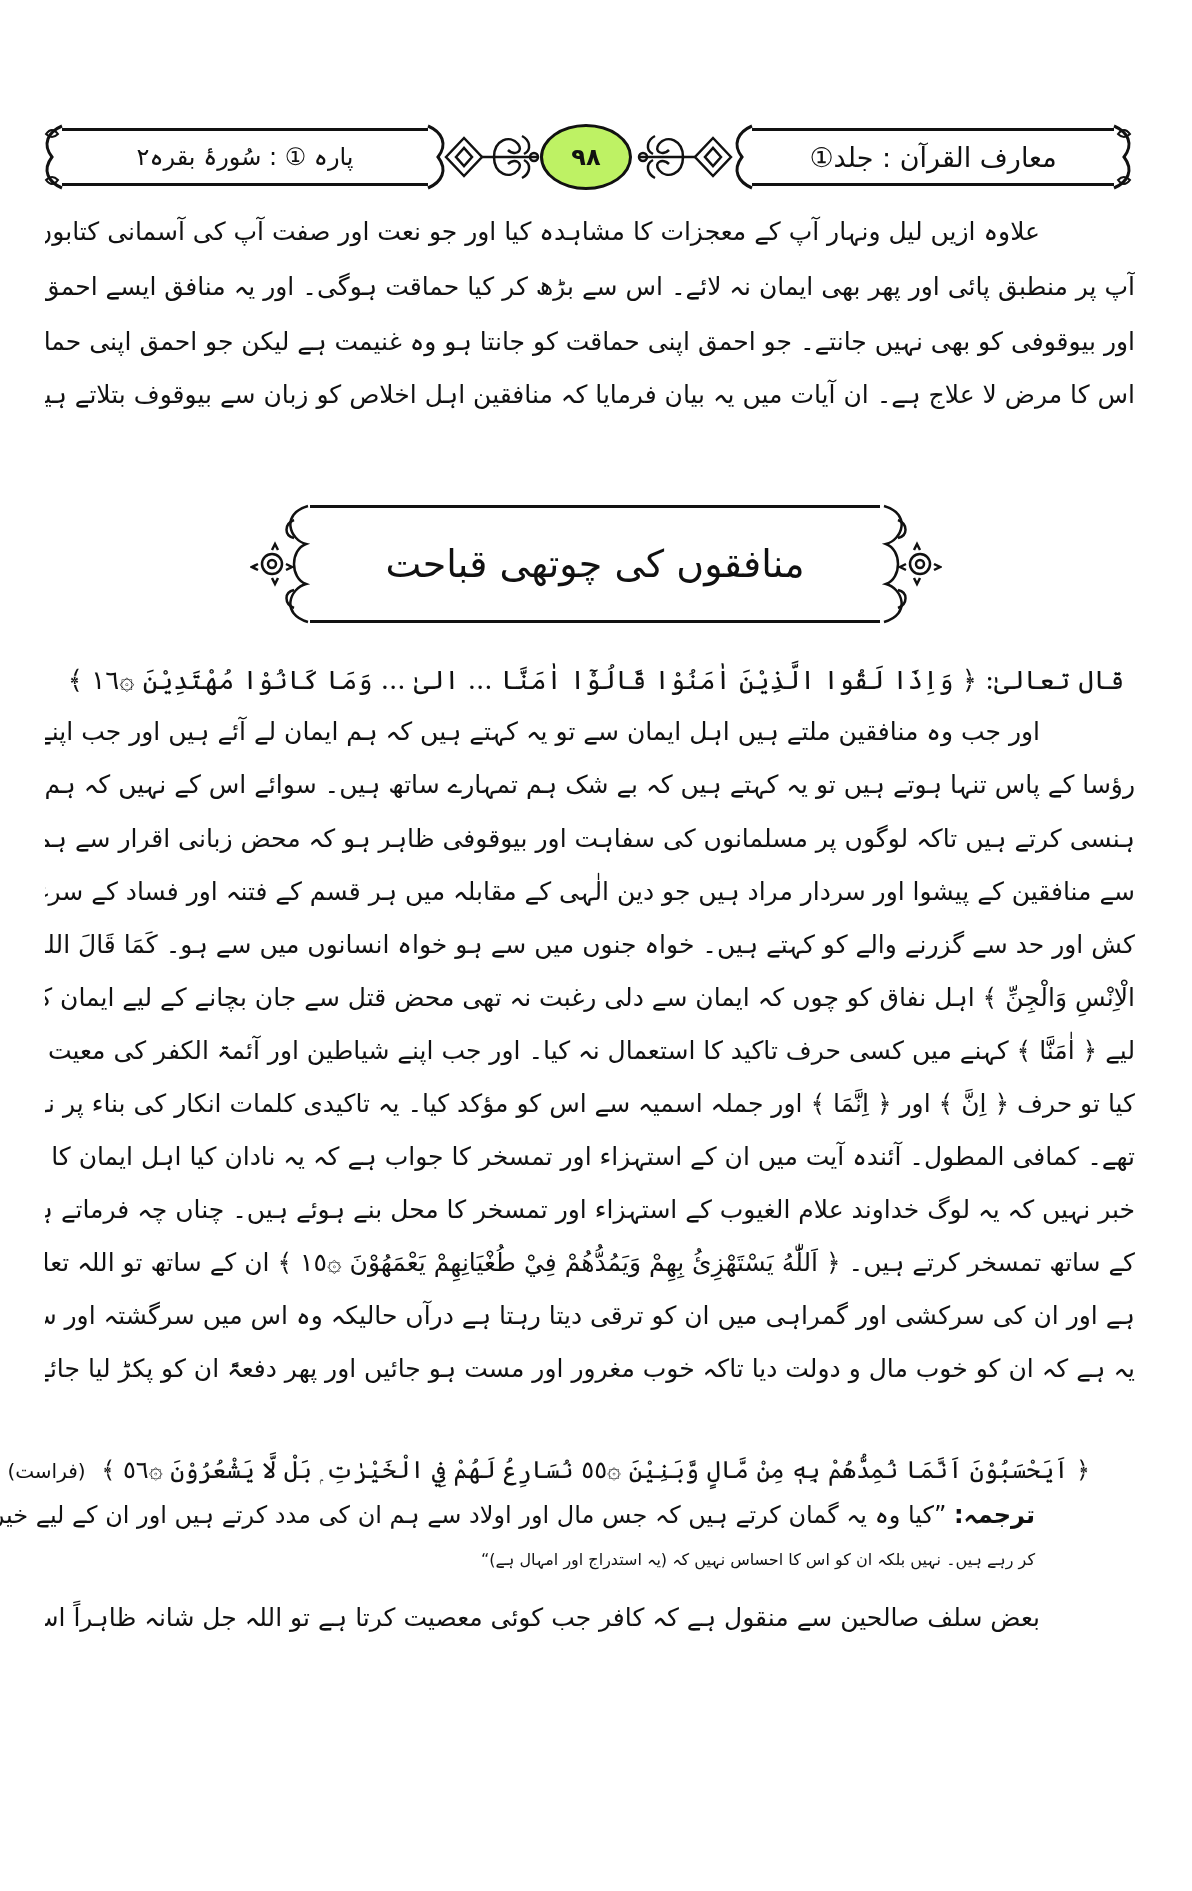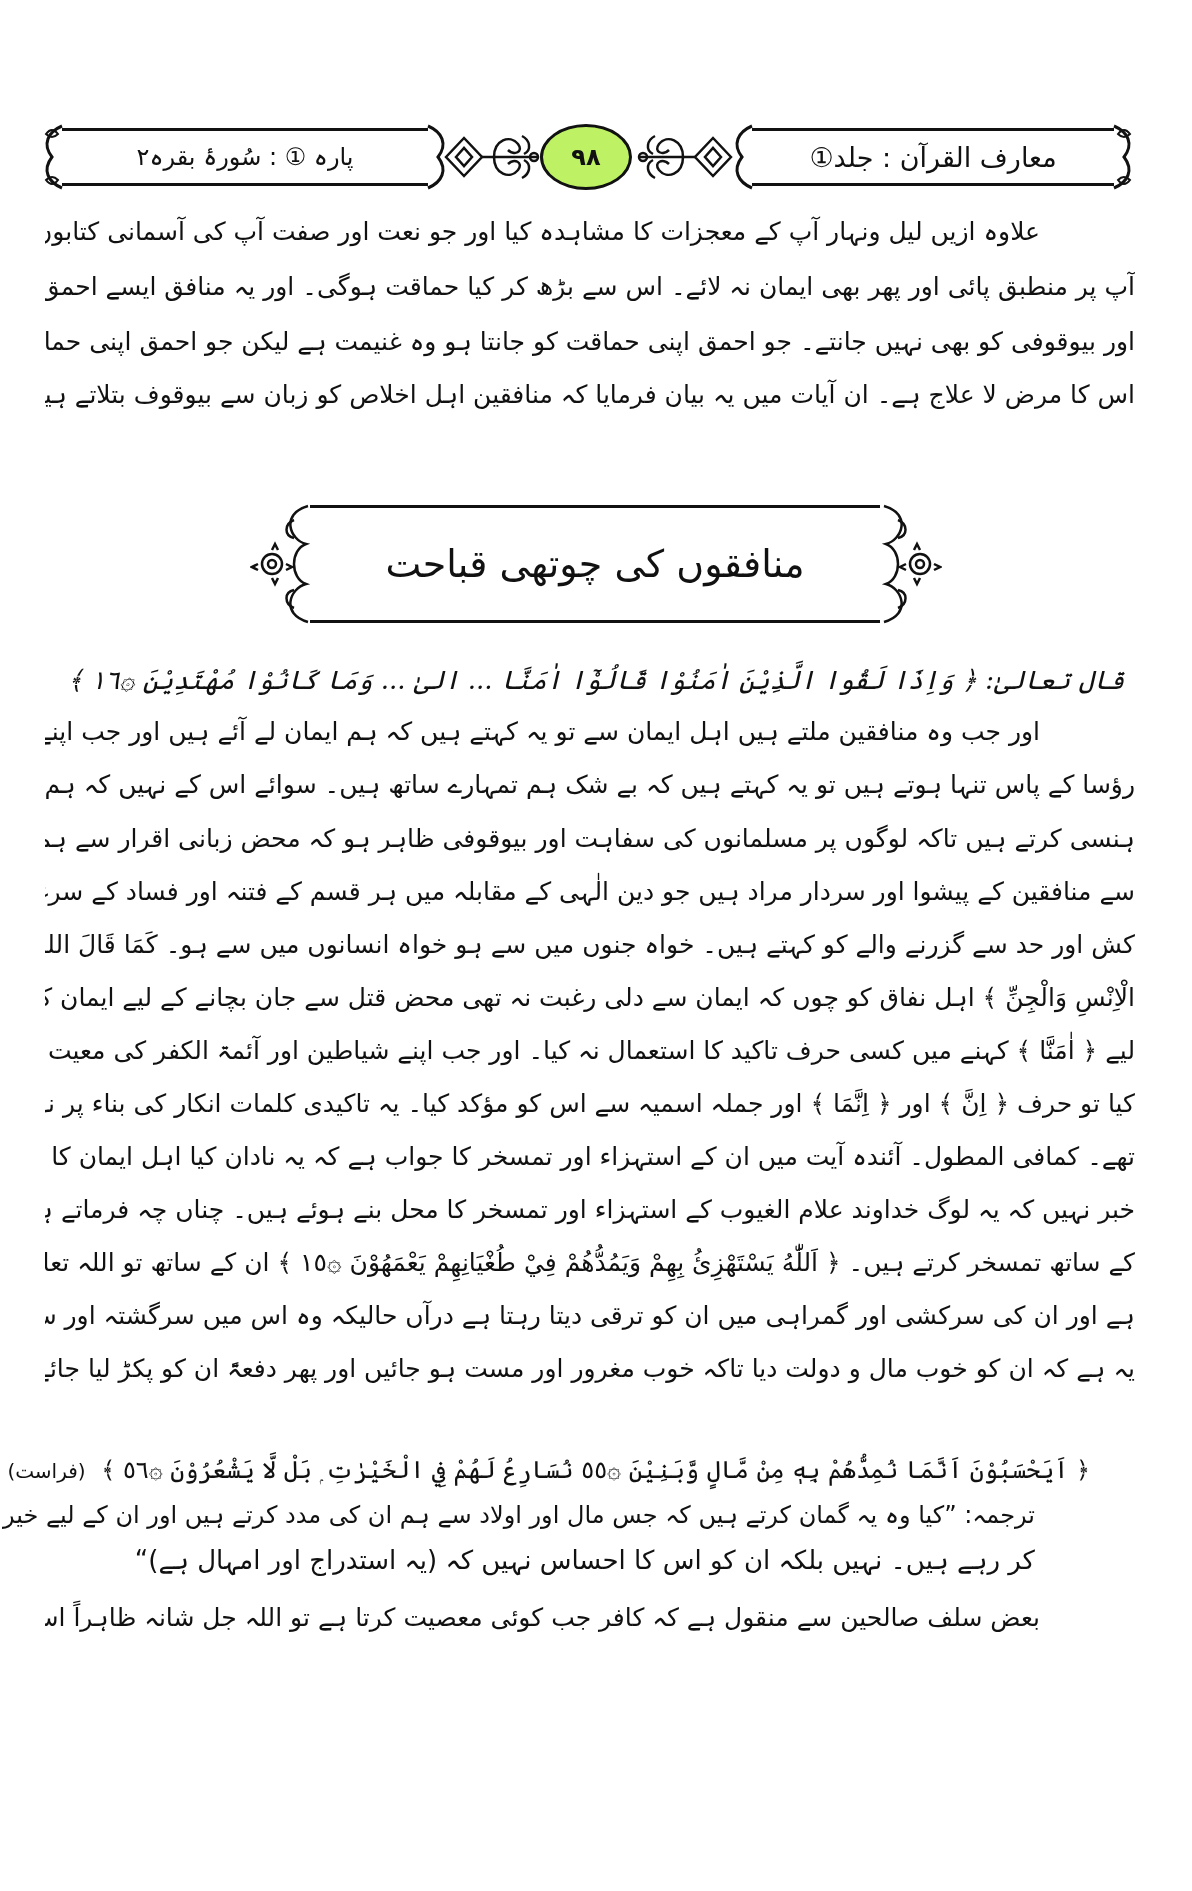--- a/index.html
+++ b/index.html
@@ -109,21 +109,21 @@
   <svg class="sec-orn" style="left:880px;" viewBox="0 0 62 128">
     <g fill="none" stroke="#111" stroke-width="2.5" transform="translate(62,0) scale(-1,1)">
       <path d="M58 6 C30 14 40 40 56 44 C40 50 40 78 56 84 C40 88 30 114 58 122"></path>
       <circle cx="22" cy="64" r="10"></circle>
       <circle cx="22" cy="64" r="4"></circle>
       <path d="M22 50 l3 -6 l3 6 M22 78 l3 6 l3 -6 M8 64 l-6 3 l6 3 M36 64 l6 3 l-6 3"></path>
       <path d="M44 20 c-10 4 -10 16 0 18 M44 108 c-10 -4 -10 -16 0 -18"></path>
     </g>
   </svg>
 
-  <div class="center-line quran" style="top:660px;font-style:italic;">قال تعالیٰ: ﴿ وَاِذَا لَقُوا الَّذِيْنَ اٰمَنُوْا قَالُوْٓا اٰمَنَّا ... الیٰ ... وَمَا كَانُوْا مُهْتَدِيْنَ ۞١٦ ﴾</div>
+  <div class="center-line quran" style="top:660px;">قال تعالیٰ: ﴿ وَاِذَا لَقُوا الَّذِيْنَ اٰمَنُوْا قَالُوْٓا اٰمَنَّا ... الیٰ ... وَمَا كَانُوْا مُهْتَدِيْنَ ۞١٦ ﴾</div>
 
   <div class="line indent" style="top:712px;width:995px;">اور جب وہ منافقین ملتے ہیں اہل ایمان سے تو یہ کہتے ہیں کہ ہم ایمان لے آئے ہیں اور جب اپنے شیاطین الانس یعنی اپنے</div>
   <div class="line" style="top:765px;">رؤسا کے پاس تنہا ہوتے ہیں تو یہ کہتے ہیں کہ بے شک ہم تمہارے ساتھ ہیں۔ سوائے اس کے نہیں کہ ہم تو مسلمانوں کے ساتھ تمسخر اور</div>
   <div class="line" style="top:819px;">ہنسی کرتے ہیں تاکہ لوگوں پر مسلمانوں کی سفاہت اور بیوقوفی ظاہر ہو کہ محض زبانی اقرار سے ہمکو دعوائے ایمان میں سچا سمجھتے ہیں۔ شیاطین</div>
   <div class="line" style="top:872px;">سے منافقین کے پیشوا اور سردار مراد ہیں جو دین الٰہی کے مقابلہ میں ہر قسم کے فتنہ اور فساد کے سرغنہ بنے ہوئے تھے۔ شیطان لغت میں سر</div>
   <div class="line" style="top:925px;">کش اور حد سے گزرنے والے کو کہتے ہیں۔ خواہ جنوں میں سے ہو خواہ انسانوں میں سے ہو۔ كَمَا قَالَ اللهُ تَعَالٰى: ﴿ شَيٰطِيْنَ</div>
   <div class="line" style="top:978px;">الْاِنْسِ وَالْجِنِّ ﴾ اہل نفاق کو چوں کہ ایمان سے دلی رغبت نہ تھی محض قتل سے جان بچانے کے لیے ایمان کا ظاہراً اقرار کرتے تھے۔ اس</div>
   <div class="line" style="top:1031px;">لیے ﴿ اٰمَنَّا ﴾ کہنے میں کسی حرف تاکید کا استعمال نہ کیا۔ اور جب اپنے شیاطین اور آئمۃ الکفر کی معیت اور مسلمانوں کے استہزاء کو بیان</div>
   <div class="line" style="top:1084px;">کیا تو حرف ﴿ اِنَّ ﴾ اور ﴿ اِنَّمَا ﴾ اور جملہ اسمیہ سے اس کو مؤکد کیا۔ یہ تاکیدی کلمات انکار کی بناء پر نہیں بلکہ اظہار شوق و رغبت کے لیے</div>
   <div class="line" style="top:1137px;">تھے۔ کمافی المطول۔ آئندہ آیت میں ان کے استہزاء اور تمسخر کا جواب ہے کہ یہ نادان کیا اہل ایمان کا استہزاء اور تمسخر کرتے ہیں ان کو یہ</div>
@@ -131,19 +131,19 @@
   <div class="line" style="top:1243px;">کے ساتھ تمسخر کرتے ہیں۔ ﴿ اَللّٰهُ يَسْتَهْزِئُ بِهِمْ وَيَمُدُّهُمْ فِيْ طُغْيَانِهِمْ يَعْمَهُوْنَ ۞١٥ ﴾ ان کے ساتھ تو اللہ تعالیٰ وقتاً فوقتاً تمسخر کرتا رہتا</div>
   <div class="line" style="top:1296px;">ہے اور ان کی سرکشی اور گمراہی میں ان کو ترقی دیتا رہتا ہے درآں حالیکہ وہ اس میں سرگشتہ اور سرگرداں ہیں۔ دنیا میں تو اللہ تعالیٰ کا استہزاء</div>
   <div class="line" style="top:1349px;">یہ ہے کہ ان کو خوب مال و دولت دیا تاکہ خوب مغرور اور مست ہو جائیں اور پھر دفعۃً ان کو پکڑ لیا جائے۔ کافر اس مال و دولت کو نعمت سمجھتے</div>
 
   <div style="position:absolute;left:150px;top:1450px;width:940px;height:40px;direction:rtl;white-space:nowrap;font-size:24px;line-height:40px;">
     <span class="quran">﴿ اَيَحْسَبُوْنَ اَنَّمَا نُمِدُّهُمْ بِهٖ مِنْ مَّالٍ وَّبَنِيْنَ ۞٥٥ نُسَارِعُ لَهُمْ فِي الْخَيْرٰتِ ۭ بَلْ لَّا يَشْعُرُوْنَ ۞٥٦ ﴾</span>
     <span style="font-size:20px;margin-right:8px;">(فراست)</span>
   </div>
 
   <div style="position:absolute;left:95px;top:1495px;width:940px;height:40px;direction:rtl;white-space:nowrap;font-size:24px;line-height:40px;">
-    <span style="font-weight:normal;">ترجمہ:</span>
+    <span style="font-weight:bold;">ترجمہ:</span>
     <span>”کیا وہ یہ گمان کرتے ہیں کہ جس مال اور اولاد سے ہم ان کی مدد کرتے ہیں اور ان کے لیے خیر اور بھلائی کے لیے سعی</span>
   </div>
-  <div style="position:absolute;left:95px;top:1540px;width:940px;height:40px;direction:rtl;white-space:nowrap;font-size:26px;line-height:40px;">کر رہے ہیں۔ نہیں بلکہ ان کو اس کا احساس نہیں کہ (یہ استدراج اور امہال ہے)“</div>
+  <div style="position:absolute;left:95px;top:1540px;width:940px;height:40px;direction:rtl;white-space:nowrap;font-size:16px;line-height:40px;">کر رہے ہیں۔ نہیں بلکہ ان کو اس کا احساس نہیں کہ (یہ استدراج اور امہال ہے)“</div>
 
   <div class="line indent" style="top:1598px;width:995px;">بعض سلف صالحین سے منقول ہے کہ کافر جب کوئی معصیت کرتا ہے تو اللہ جل شانہ ظاہراً اس کے لیے کوئی دنیوی نعمت پیدا</div>
 </div>
 
 </body></html>

